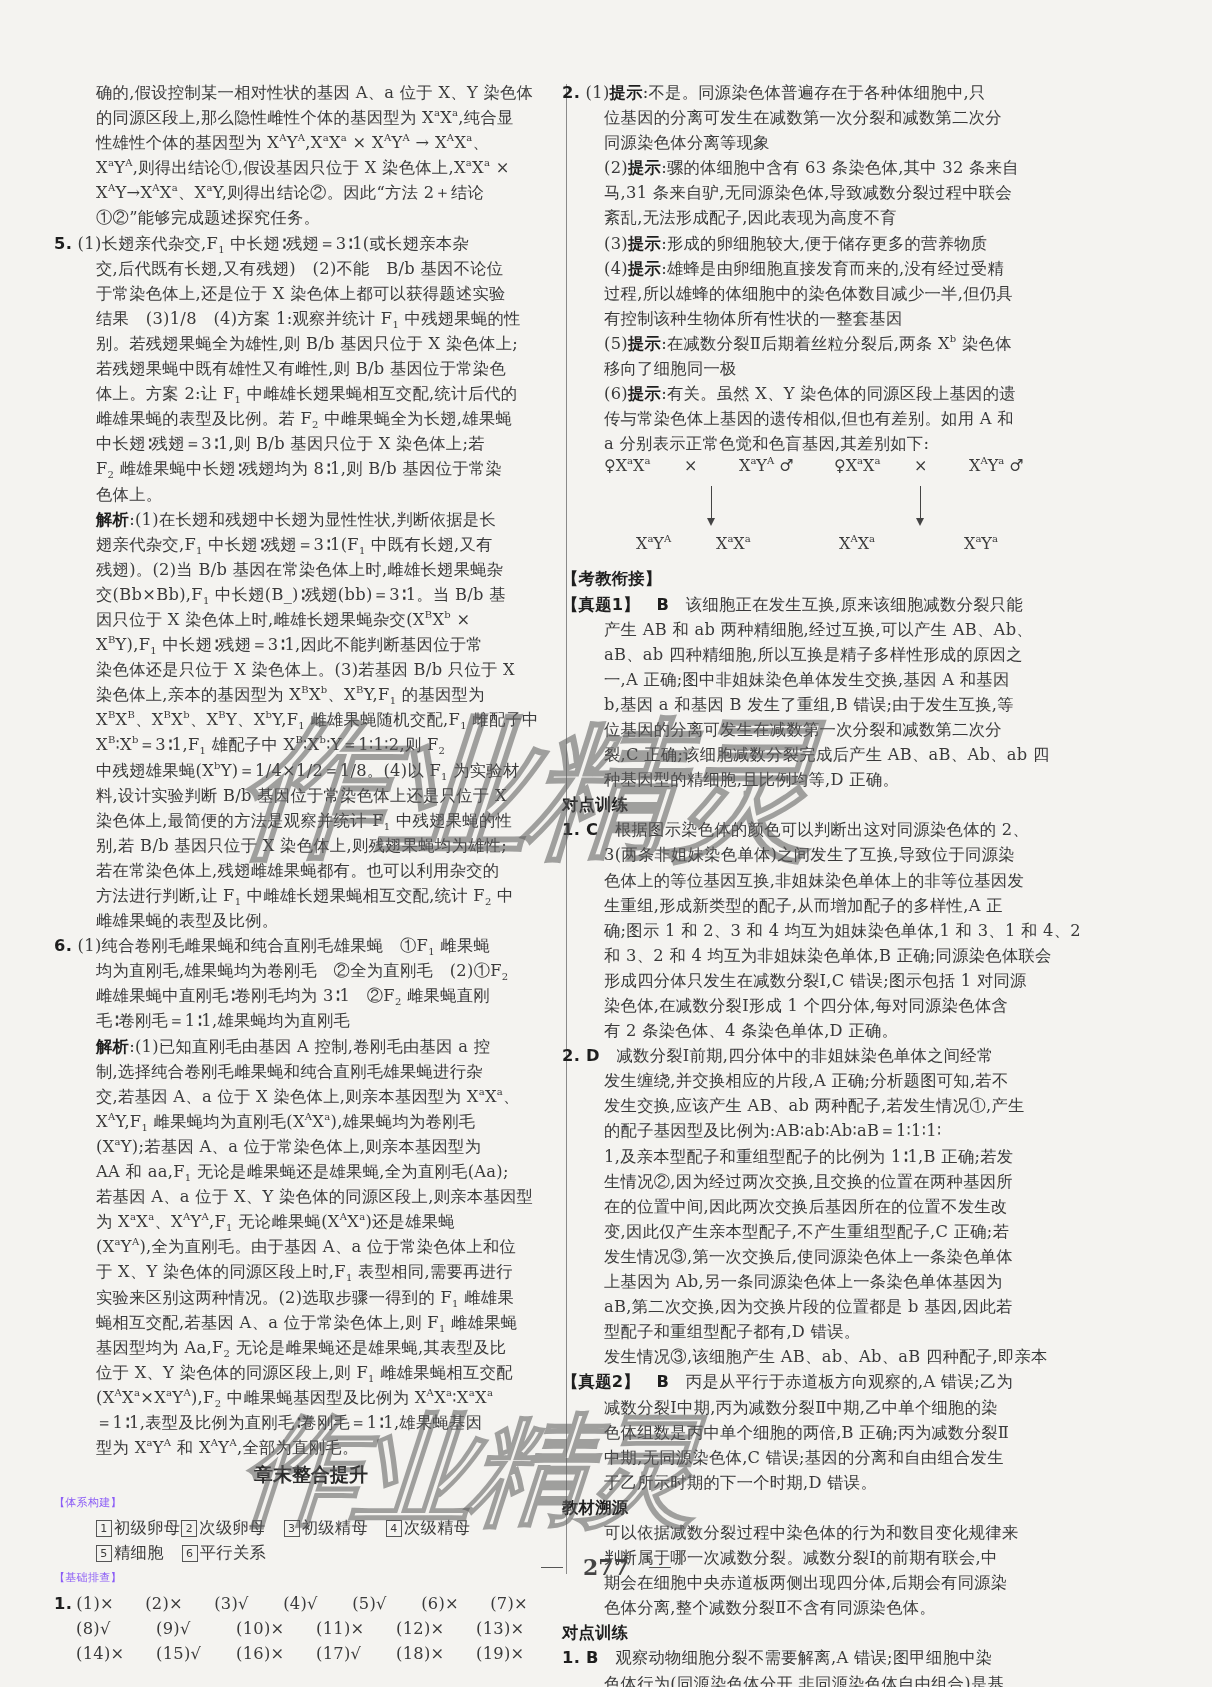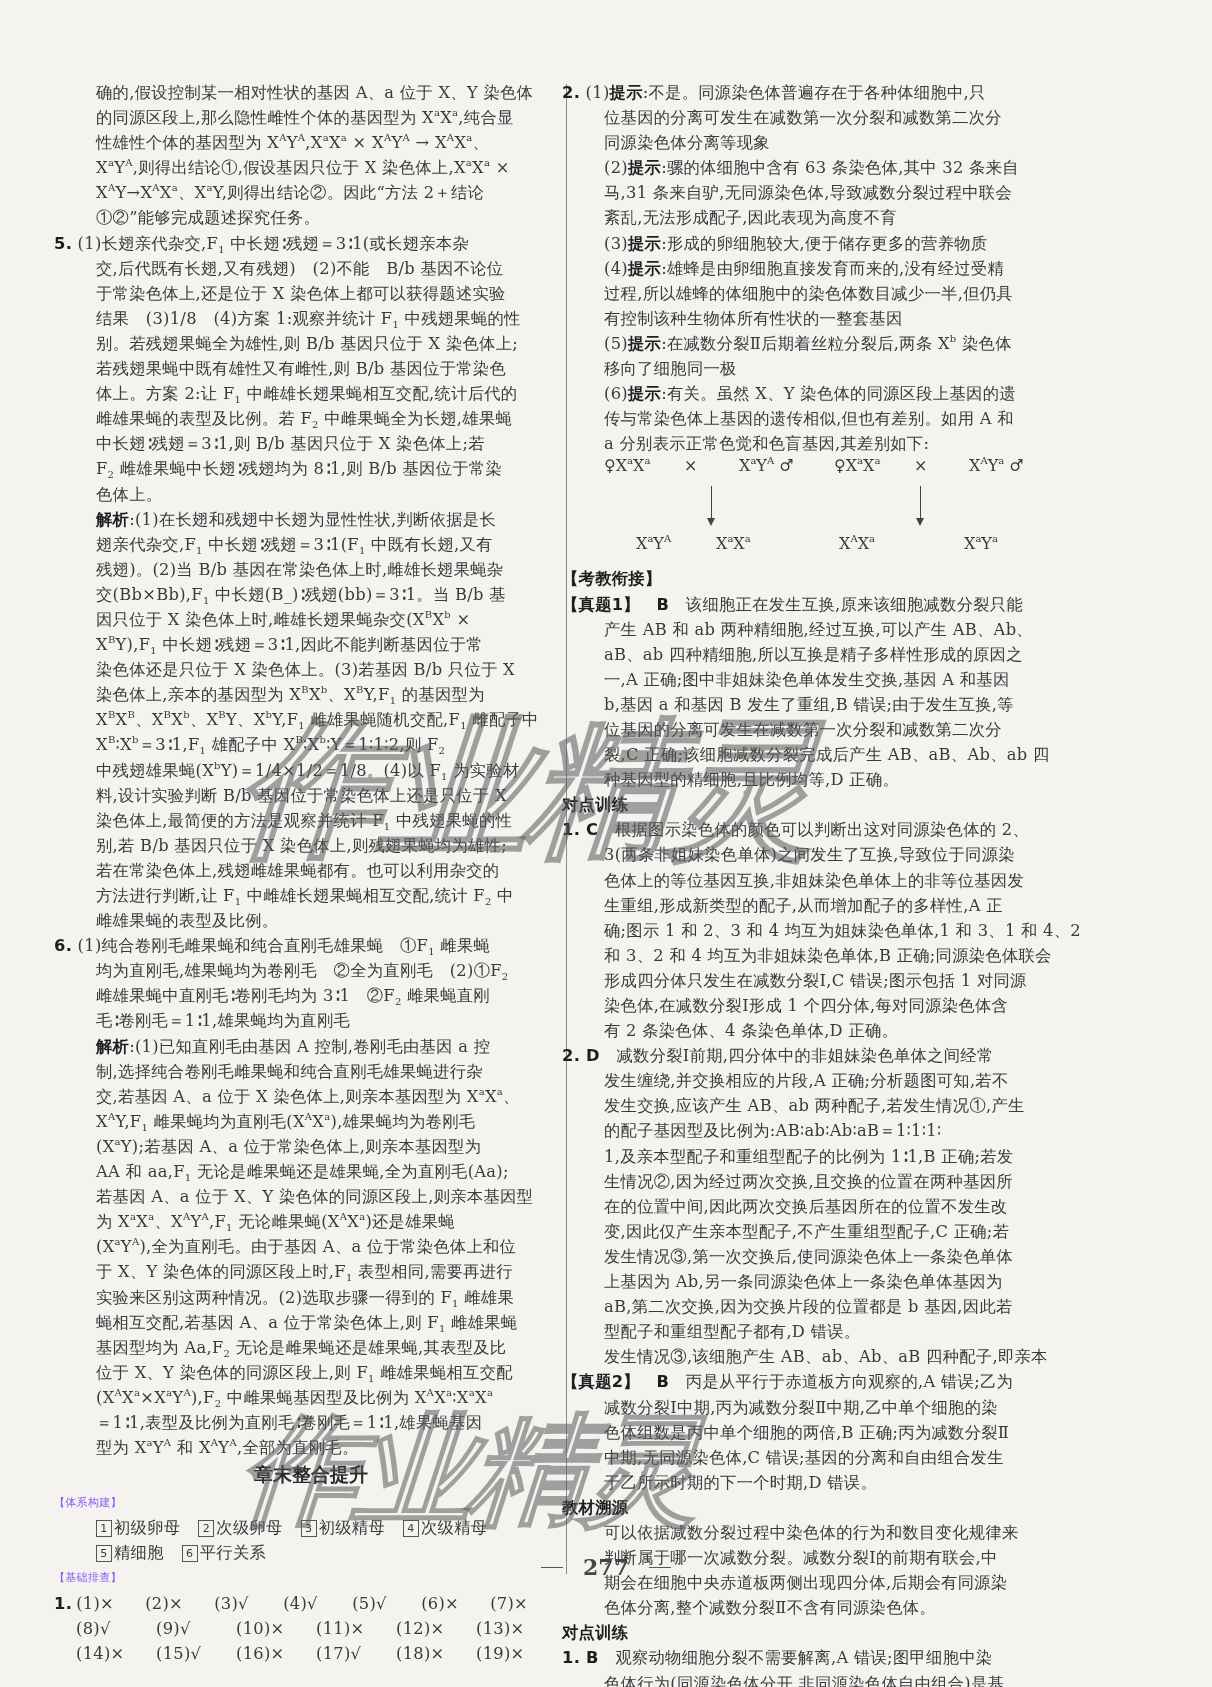--- a/index.html
+++ b/index.html
@@ -85,21 +85,21 @@
       <div class="ln ind">实验来区别这两种情况。(2)选取步骤一得到的 F<sub>1</sub> 雌雄果</div>
       <div class="ln ind">蝇相互交配,若基因 A、a 位于常染色体上,则 F<sub>1</sub> 雌雄果蝇</div>
       <div class="ln ind">基因型均为 Aa,F<sub>2</sub> 无论是雌果蝇还是雄果蝇,其表型及比</div>
       <div class="ln ind">位于 X、Y 染色体的同源区段上,则 F<sub>1</sub> 雌雄果蝇相互交配</div>
       <div class="ln ind">(X<sup>A</sup>X<sup>a</sup>×X<sup>a</sup>Y<sup>A</sup>),F<sub>2</sub> 中雌果蝇基因型及比例为 X<sup>A</sup>X<sup>a</sup>∶X<sup>a</sup>X<sup>a</sup></div>
       <div class="ln ind">＝1∶1,表型及比例为直刚毛∶卷刚毛＝1∶1,雄果蝇基因</div>
       <div class="ln ind">型为 X<sup>a</sup>Y<sup>A</sup> 和 X<sup>A</sup>Y<sup>A</sup>,全部为直刚毛。</div>
     </div>
   <div class="title">章末整合提升</div>
   <div class="ln head neg">【体系构建】</div>
-  <div class="ln ind" id="sc-row1"><span style="margin-right:18px;"><span class="box">1</span>初级卵母</span><span style="margin-right:18px;"><span class="box">2</span>次级卵母</span><span style="margin-right:18px;"><span class="box">3</span>初级精母</span><span style="margin-right:18px;"><span class="box">4</span>次级精母</span></div>
+  <div class="ln ind" id="sc-row1"><span style="margin-right:1px;"><span class="box">1</span>初级卵母</span><span style="margin-right:18px;"><span class="box">2</span>次级卵母</span><span style="margin-right:18px;"><span class="box">3</span>初级精母</span><span style="margin-right:18px;"><span class="box">4</span>次级精母</span></div>
   <div class="ln ind" id="sc-row2"><span style="margin-right:18px;"><span class="box">5</span>精细胞</span><span style="margin-right:16px;"><span class="box">6</span>平行关系</span></div>
   <div class="ln head neg">【基础排查】</div>
   <div id="basic-check">
       <div class="ln" style="margin-left: -22px;"><span class="b">1.</span><span style="display:inline-block;width:69px;margin-left:4px;">(1)×</span><span style="display:inline-block;width:69px;">(2)×</span><span style="display:inline-block;width:69px;">(3)√</span><span style="display:inline-block;width:69px;">(4)√</span><span style="display:inline-block;width:69px;">(5)√</span><span style="display:inline-block;width:69px;">(6)×</span><span style="display:inline-block;width:69px;">(7)×</span></div>
       <div class="ln" style="margin-left: 0px;"><span style="display:inline-block;width:0"></span><span style="display:inline-block;width:80px;">(8)√</span><span style="display:inline-block;width:80px;">(9)√</span><span style="display:inline-block;width:80px;">(10)×</span><span style="display:inline-block;width:80px;">(11)×</span><span style="display:inline-block;width:80px;">(12)×</span><span style="display:inline-block;width:80px;">(13)×</span></div>
       <div class="ln" style="margin-left: 0px;"><span style="display:inline-block;width:0"></span><span style="display:inline-block;width:80px;">(14)×</span><span style="display:inline-block;width:80px;">(15)√</span><span style="display:inline-block;width:80px;">(16)×</span><span style="display:inline-block;width:80px;">(17)√</span><span style="display:inline-block;width:80px;">(18)×</span><span style="display:inline-block;width:80px;">(19)×</span></div>
     </div>
 </div>
 
 <div id="col-right" class="col">

